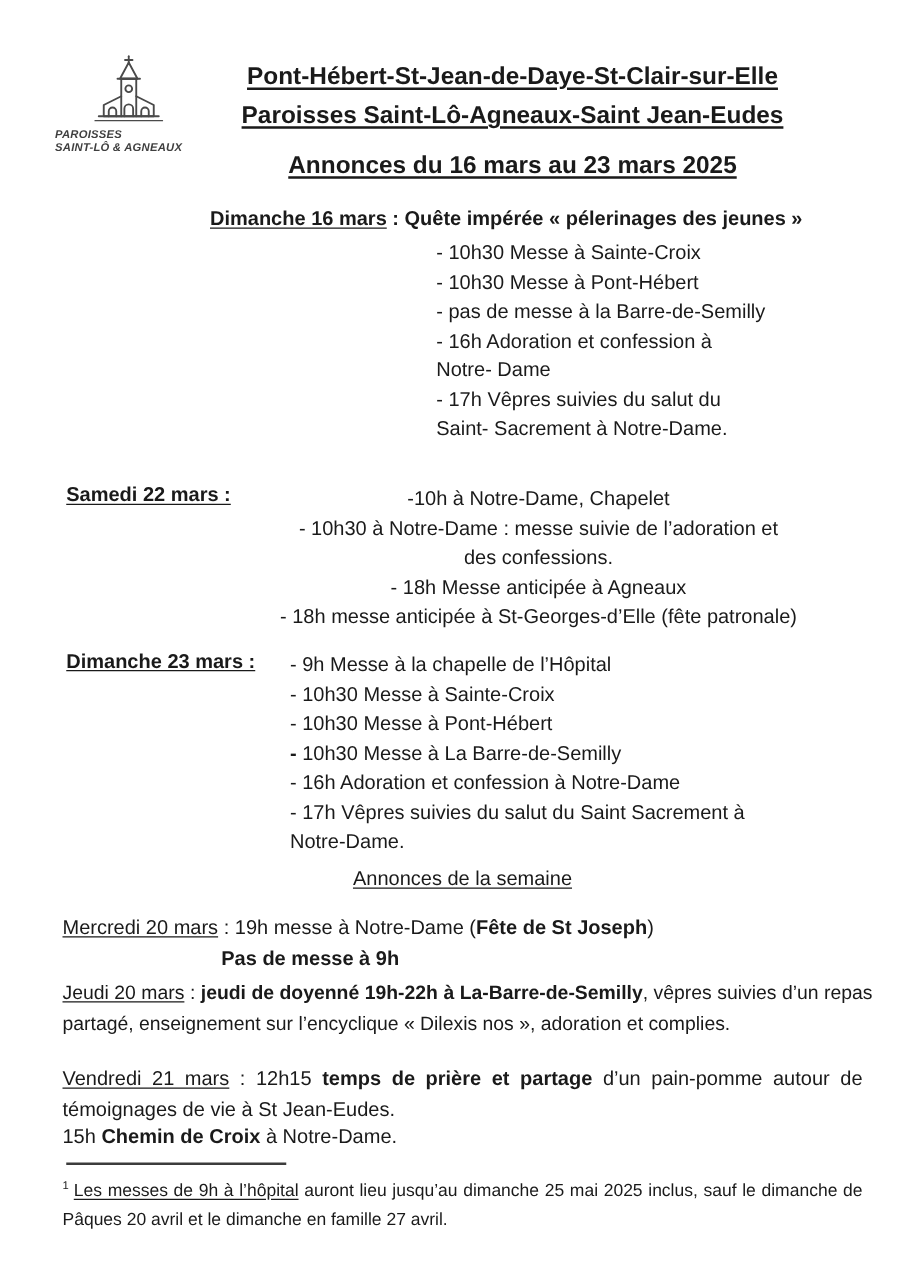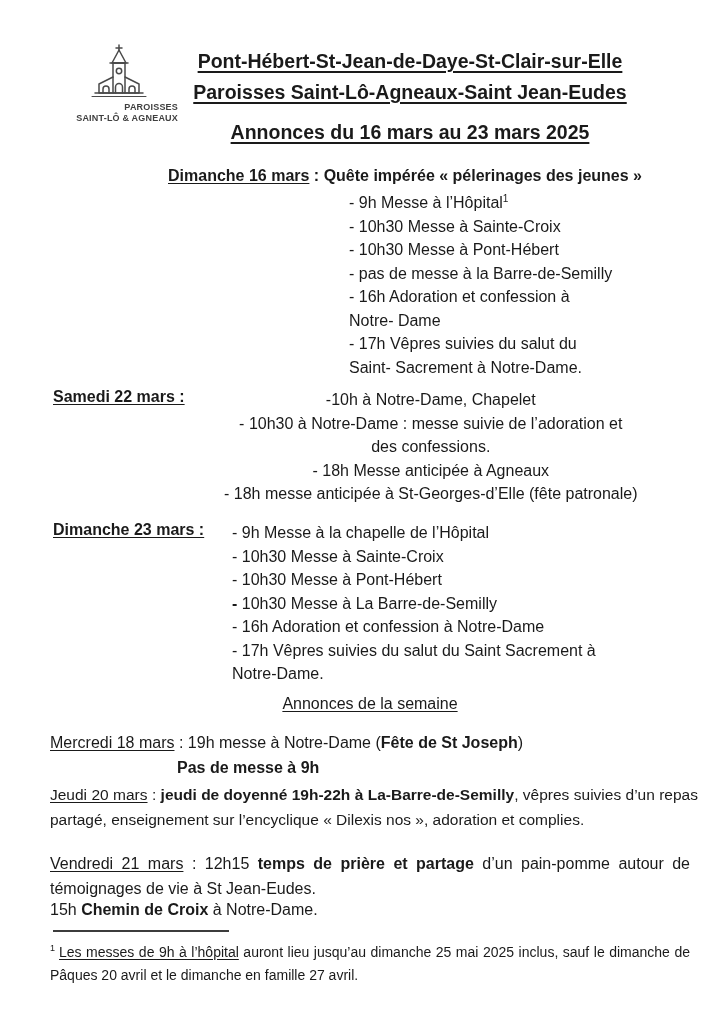--- a/index.html
+++ b/index.html
@@ -9,21 +9,21 @@
     font-family:"Liberation Sans", sans-serif;
     color:#1a1a1a;
     overflow:hidden;
   }
   .page{position:relative;width:724px;height:1023px;background:#ffffff;}
   .abs{position:absolute;}
   .nowrap{white-space:nowrap;}
   b{font-weight:bold;}
   .u{text-decoration:underline;text-underline-offset:2px;}
   
-  .logo{left:60px;top:44px;width:118px;text-align:right;}
+  .logo{left:44px;top:44px;width:118px;text-align:left;font-style:italic;}
   .logo svg{display:block;margin:0 auto;}
   .logo-caption{font-size:9px;font-weight:bold;line-height:11px;letter-spacing:.2px;color:#3f3f3f;}
   
   .titleblock{left:120px;top:46px;width:580px;text-align:center;
     font-size:19.5px;font-weight:bold;line-height:31px;}
   .titleblock .u{text-decoration-thickness:2px;text-underline-offset:3px;}
   .subtitle{margin-top:9px;}
   
   .s16-head{left:168px;top:167px;font-size:16px;font-weight:bold;}
   .s16-items{left:349px;top:191px;font-size:16px;line-height:23.5px;}
@@ -77,21 +77,20 @@
   <div class="abs titleblock">
     <div class="u">Pont-Hébert-St-Jean-de-Daye-St-Clair-sur-Elle</div>
     <div class="u">Paroisses Saint-Lô-Agneaux-Saint Jean-Eudes</div>
     <div class="subtitle u">Annonces du 16 mars au 23 mars 2025</div>
   </div>
 
   <div class="abs s16-head nowrap">
     <span class="u">Dimanche 16 mars</span><span> : </span><span>Quête impérée « pélerinages des jeunes »</span>
   </div>
   <div class="abs s16-items">
-    <div class="nowrap"><span>- 9h Messe à l’Hôpital</span><sup class="fnref">1</sup></div>
     <div class="nowrap">- 10h30 Messe à Sainte-Croix</div>
     <div class="nowrap">- 10h30 Messe à Pont-Hébert</div>
     <div class="nowrap">- pas de messe à la Barre-de-Semilly</div>
     <div class="nowrap">- 16h Adoration et confession à</div>
     <div class="nowrap">Notre- Dame</div>
     <div class="nowrap">- 17h Vêpres suivies du salut du</div>
     <div class="nowrap">Saint- Sacrement à Notre-Dame.</div>
   </div>
 
   <div class="abs s22-label day-label nowrap">
@@ -116,21 +115,21 @@
     <div class="nowrap">- 16h Adoration et confession à Notre-Dame</div>
     <div class="nowrap">- 17h Vêpres suivies du salut du Saint Sacrement à</div>
     <div class="nowrap">Notre-Dame.</div>
   </div>
 
   <div class="abs week-heading">
     <span class="u">Annonces de la semaine</span>
   </div>
 
   <div class="abs mercredi nowrap">
-    <span class="u">Mercredi 18 mars</span><span> : </span><span>19h messe à Notre-Dame (</span><b>Fête de St Joseph</b><span>)</span>
+    <span class="u">Mercredi 20 mars</span><span> : </span><span>19h messe à Notre-Dame (</span><b>Fête de St Joseph</b><span>)</span>
   </div>
   <div class="abs pas-messe nowrap">Pas de messe à 9h</div>
 
   <div class="abs jeudi">
     <span class="u">Jeudi 20 mars</span><span> : </span><b>jeudi de doyenné 19h-22h à La-Barre-de-Semilly</b><span>, vêpres suivies d’un repas partagé, enseignement sur l’encyclique « Dilexis nos », adoration et complies.</span>
   </div>
 
   <div class="abs vendredi">
     <span class="u">Vendredi 21 mars</span><span> : </span><span>12h15 </span><b>temps de prière et partage</b><span> d’un pain-pomme autour de témoignages de vie à St Jean-Eudes.</span>
   </div>

